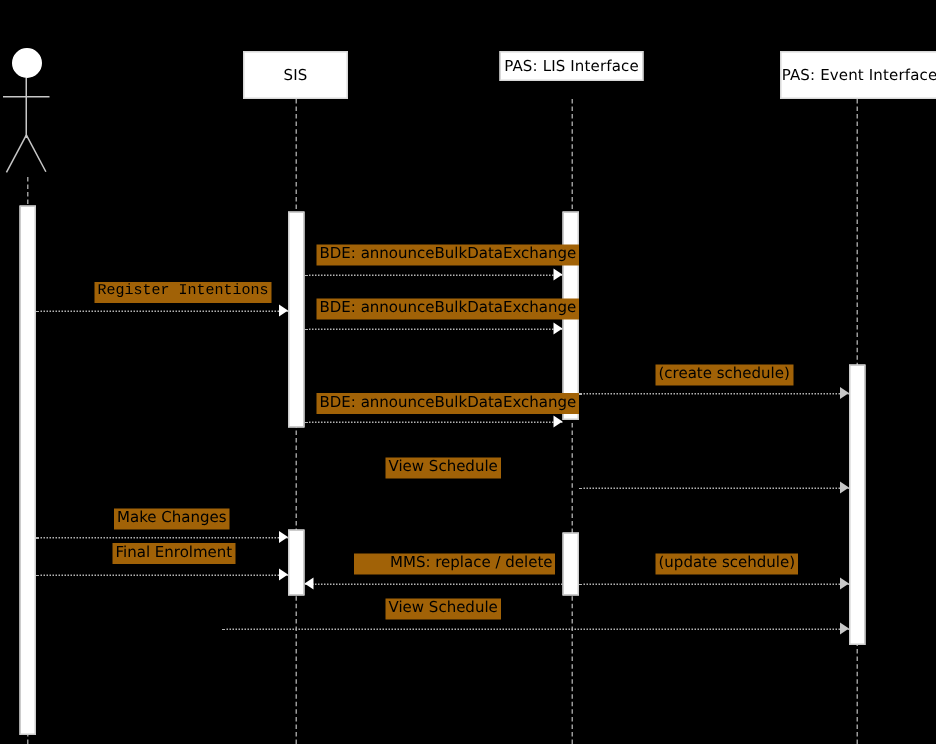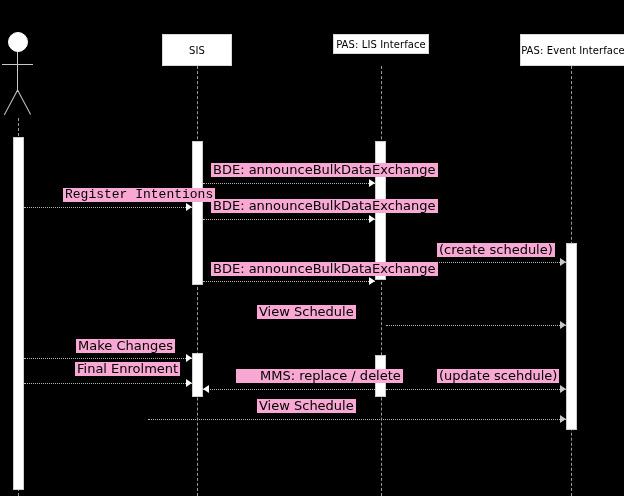--- a/index.html
+++ b/index.html
@@ -88,23 +88,23 @@
   }
   .arrow-open-right{
     border-top:4px solid transparent;
     border-bottom:4px solid transparent;
     border-left:6px solid #c8c8c8;
   }
 
   
   .msg-label{
     position:absolute;
-    background:#f9a8d4;
+    background:#a16207;
     color:#000000;
-    font-size:13px;
+    font-size:10px;
     line-height:12px;
     padding:1px 2px;
     white-space:nowrap;
     box-sizing:border-box;
   }
 </style>
 </head>
 <body>
 
 <div id="canvas">

